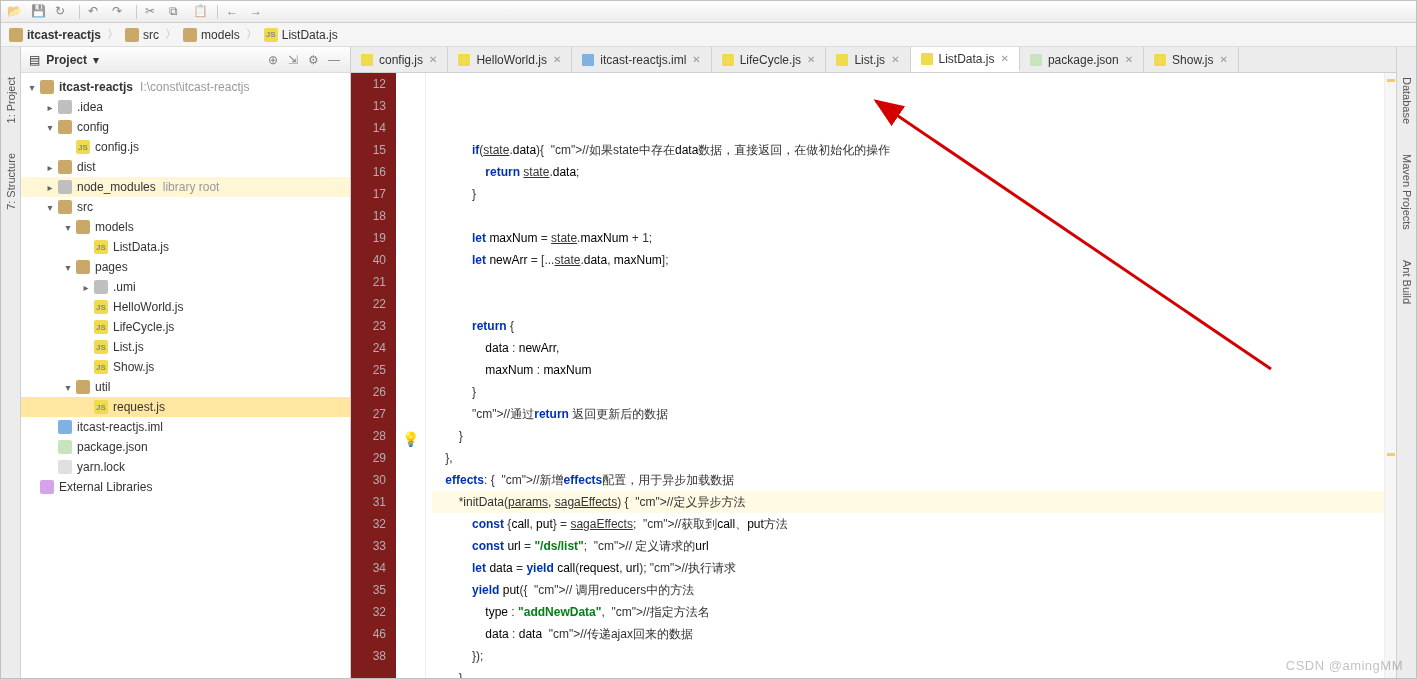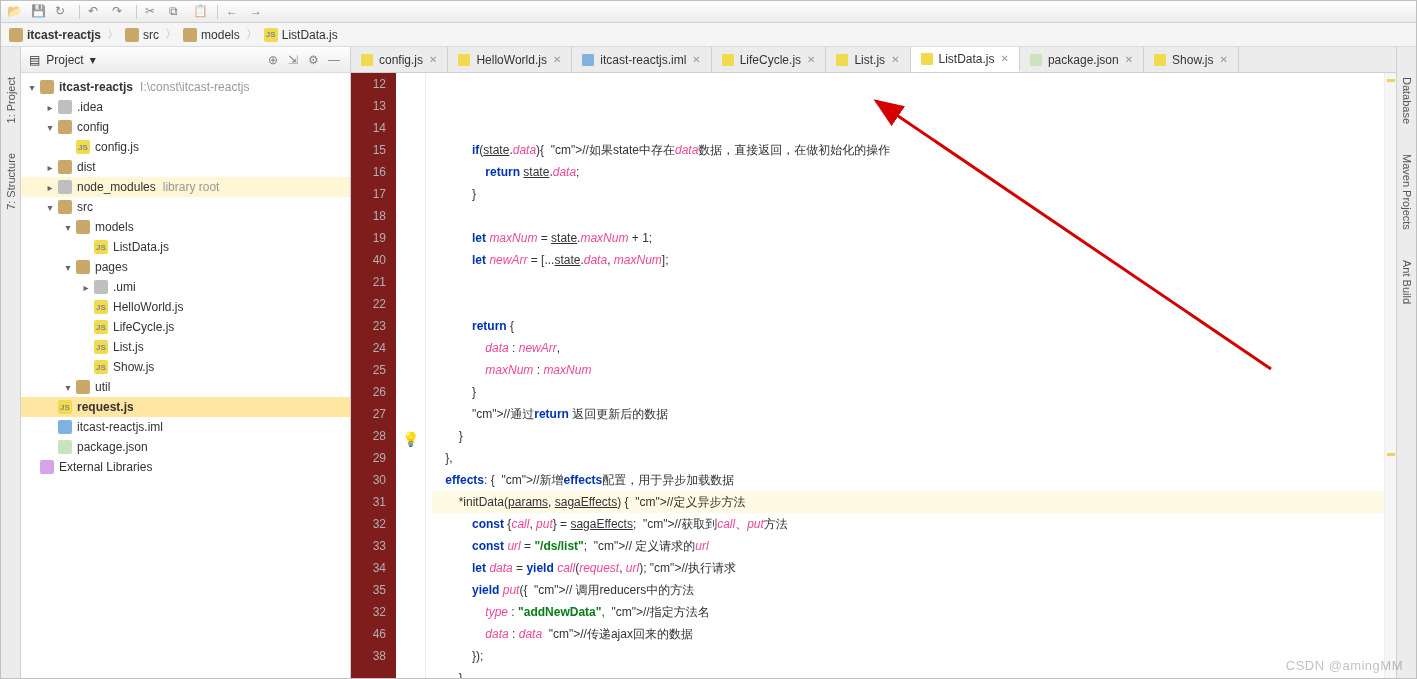--- a/index.html
+++ b/index.html
@@ -12,21 +12,21 @@
 .bc-sep { color:#aaa; }
 .bc-item { display:flex; align-items:center; gap:4px; padding:0 2px; }
 .body-row { flex:1; display:flex; min-height:0; }
 .left-gutter { width:20px; background:#ececec; border-right:1px solid #d0d0d0; display:flex; flex-direction:column; align-items:center; gap:30px; padding-top:30px; }
 .left-gutter span { writing-mode:vertical-rl; transform:rotate(180deg); font-size:11px; color:#555; cursor:pointer; display:flex; align-items:center; gap:4px; }
 .right-gutter { width:20px; background:#ececec; border-left:1px solid #d0d0d0; display:flex; flex-direction:column; align-items:center; gap:30px; padding-top:30px; }
 .right-gutter span { writing-mode:vertical-rl; font-size:11px; color:#555; cursor:pointer; display:flex; align-items:center; gap:4px; }
 .center { flex:1; display:flex; min-width:0; }
 .sidebar { width:330px; background:#fff; border-right:1px solid #cfcfcf; display:flex; flex-direction:column; }
 .panel-header { height:26px; background:linear-gradient(#fefefe,#ececec); border-bottom:1px solid #dcdcdc; padding:0 8px; gap:6px; }
-.panel-header .title { font-weight:normal; }
+.panel-header .title { font-weight:bold; }
 .panel-header .spacer { flex:1; }
 .panel-header .hicon { width:14px; height:14px; opacity:.6; cursor:pointer; }
 .tree { flex:1; overflow:auto; padding:4px 0; }
 .tree-row { display:flex; align-items:center; height:20px; padding-left:6px; white-space:nowrap; cursor:default; gap:3px; }
 .tree-row.sel { background:#ffe7a1; }
 .tree-row.sel-node { background:#fff6d6; }
 .arrow { width:10px; display:inline-block; text-align:center; color:#666; cursor:pointer; font-size:10px; }
 .arrow.none { visibility:hidden; }
 .ficon { width:14px; height:14px; display:inline-flex; align-items:center; justify-content:center; font-size:10px; border-radius:2px; }
 .ficon.folder { background:#c9a86a; }
@@ -49,21 +49,21 @@
 .tab .ic.iml { background:#7fb2e0; }
 .tab .ic.json { background:#c9e3bf; }
 .editor { flex:1; display:flex; background:#fff; font-family: "JetBrains Mono", Consolas, Menlo, monospace; font-size:15px; line-height:22px; overflow:hidden; position:relative; }
 .gutter-ln { width:45px; text-align:right; padding-right:10px; color:#b0b0b0; background:#7f1d1d; user-select:none; }
 .gutter-mark { width:30px; background:#fff; border-right:1px solid #eee; position:relative; }
 .code { flex:1; white-space:pre; overflow:auto; padding-left:6px; position:relative; }
 .code-line { height:22px; }
 .code-line.cursor-line { background:#fffae3; }
 .kw { color:#0033b3; font-weight:bold; }
 .str { color:#067d17; font-weight:bold; }
-.id { color:#ec4899; font-style:italic; }
+.id { color:#000000; }
 .und { text-decoration:underline; }
 .bulb { position:absolute; top:calc(22px * 16 + 3px); left:6px; color:#f0a500; font-size:14px; }
 .scroll-strip { width:12px; background:#f6f6f6; border-left:1px solid #eee; position:relative; }
 .scroll-strip .mark { position:absolute; left:2px; width:8px; height:3px; }
 .watermark { position:absolute; bottom:6px; right:14px; color:rgba(0,0,0,.25); font-size:13px; letter-spacing:.5px; }
 svg.arrow-overlay { position:absolute; top:0; left:0; pointer-events:none; }
 </style>
 </head>
 <body>
 
@@ -200,34 +200,39 @@
             <div class="tree-row" style="padding-left: 60px;">
               <span class="arrow none">▸</span>
 <span class="ficon file-js"></span>
 <span class="label">Show.js</span>
 </div>
             <div class="tree-row" style="padding-left: 42px;">
               <span class="arrow ">▾</span>
 <span class="ficon folder"></span>
 <span class="label">util</span>
 </div>
-            <div class="tree-row sel" style="padding-left: 24px; font-weight: bold;">
+            <div class="tree-row sel" style="padding-left: 60px;">
               <span class="arrow none">▸</span>
 <span class="ficon file-js"></span>
 <span class="label">request.js</span>
 </div>
             <div class="tree-row" style="padding-left: 24px;">
               <span class="arrow none">▸</span>
 <span class="ficon file-iml"></span>
 <span class="label">itcast-reactjs.iml</span>
 </div>
             <div class="tree-row" style="padding-left: 24px;">
               <span class="arrow none">▸</span>
 <span class="ficon file-json"></span>
 <span class="label">package.json</span>
+</div>
+            <div class="tree-row" style="padding-left: 24px;">
+              <span class="arrow none">▸</span>
+<span class="ficon file-txt"></span>
+<span class="label">yarn.lock</span>
 </div>
             <div class="tree-row" style="padding-left: 6px;">
               <span class="arrow none">▸</span>
               <span class="ficon lib"></span>
               <span class="label">External Libraries</span>
             </div>
           </div>
       </div>
 
       <div class="editor-zone">

